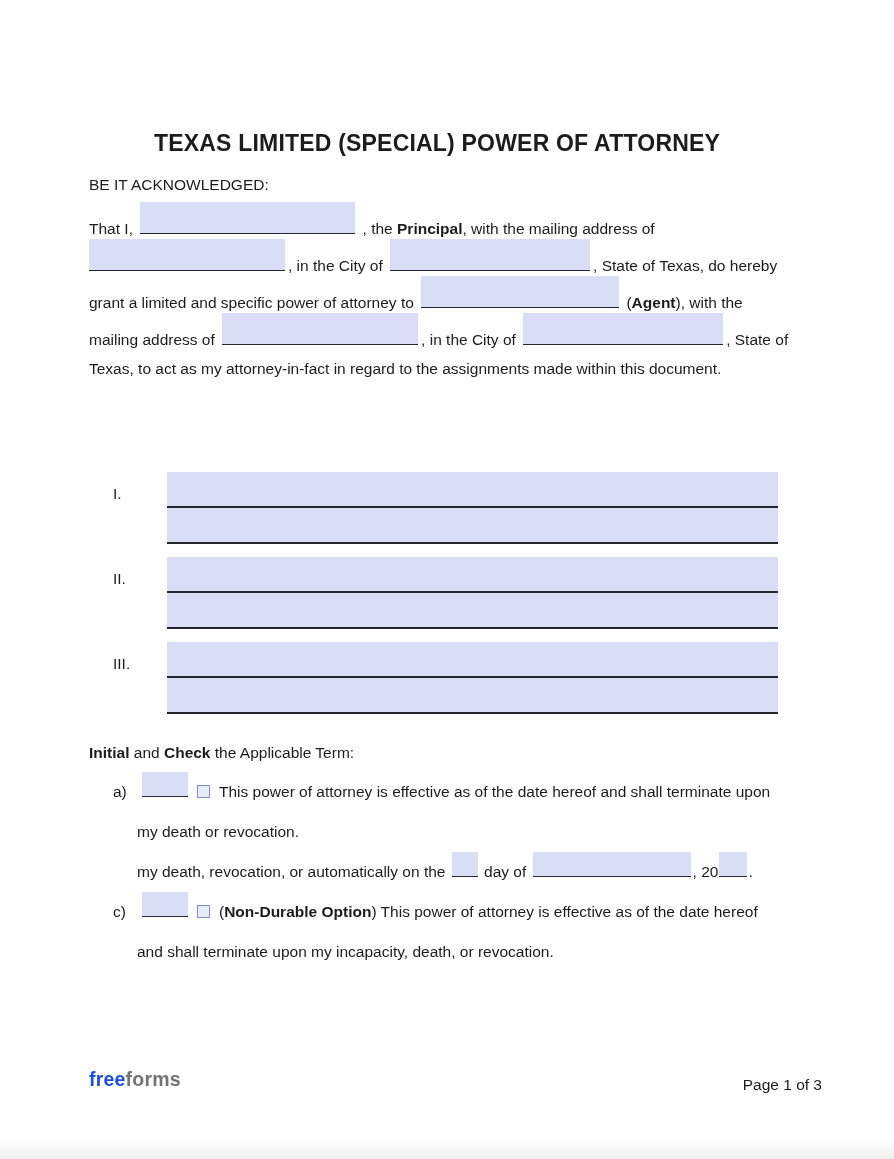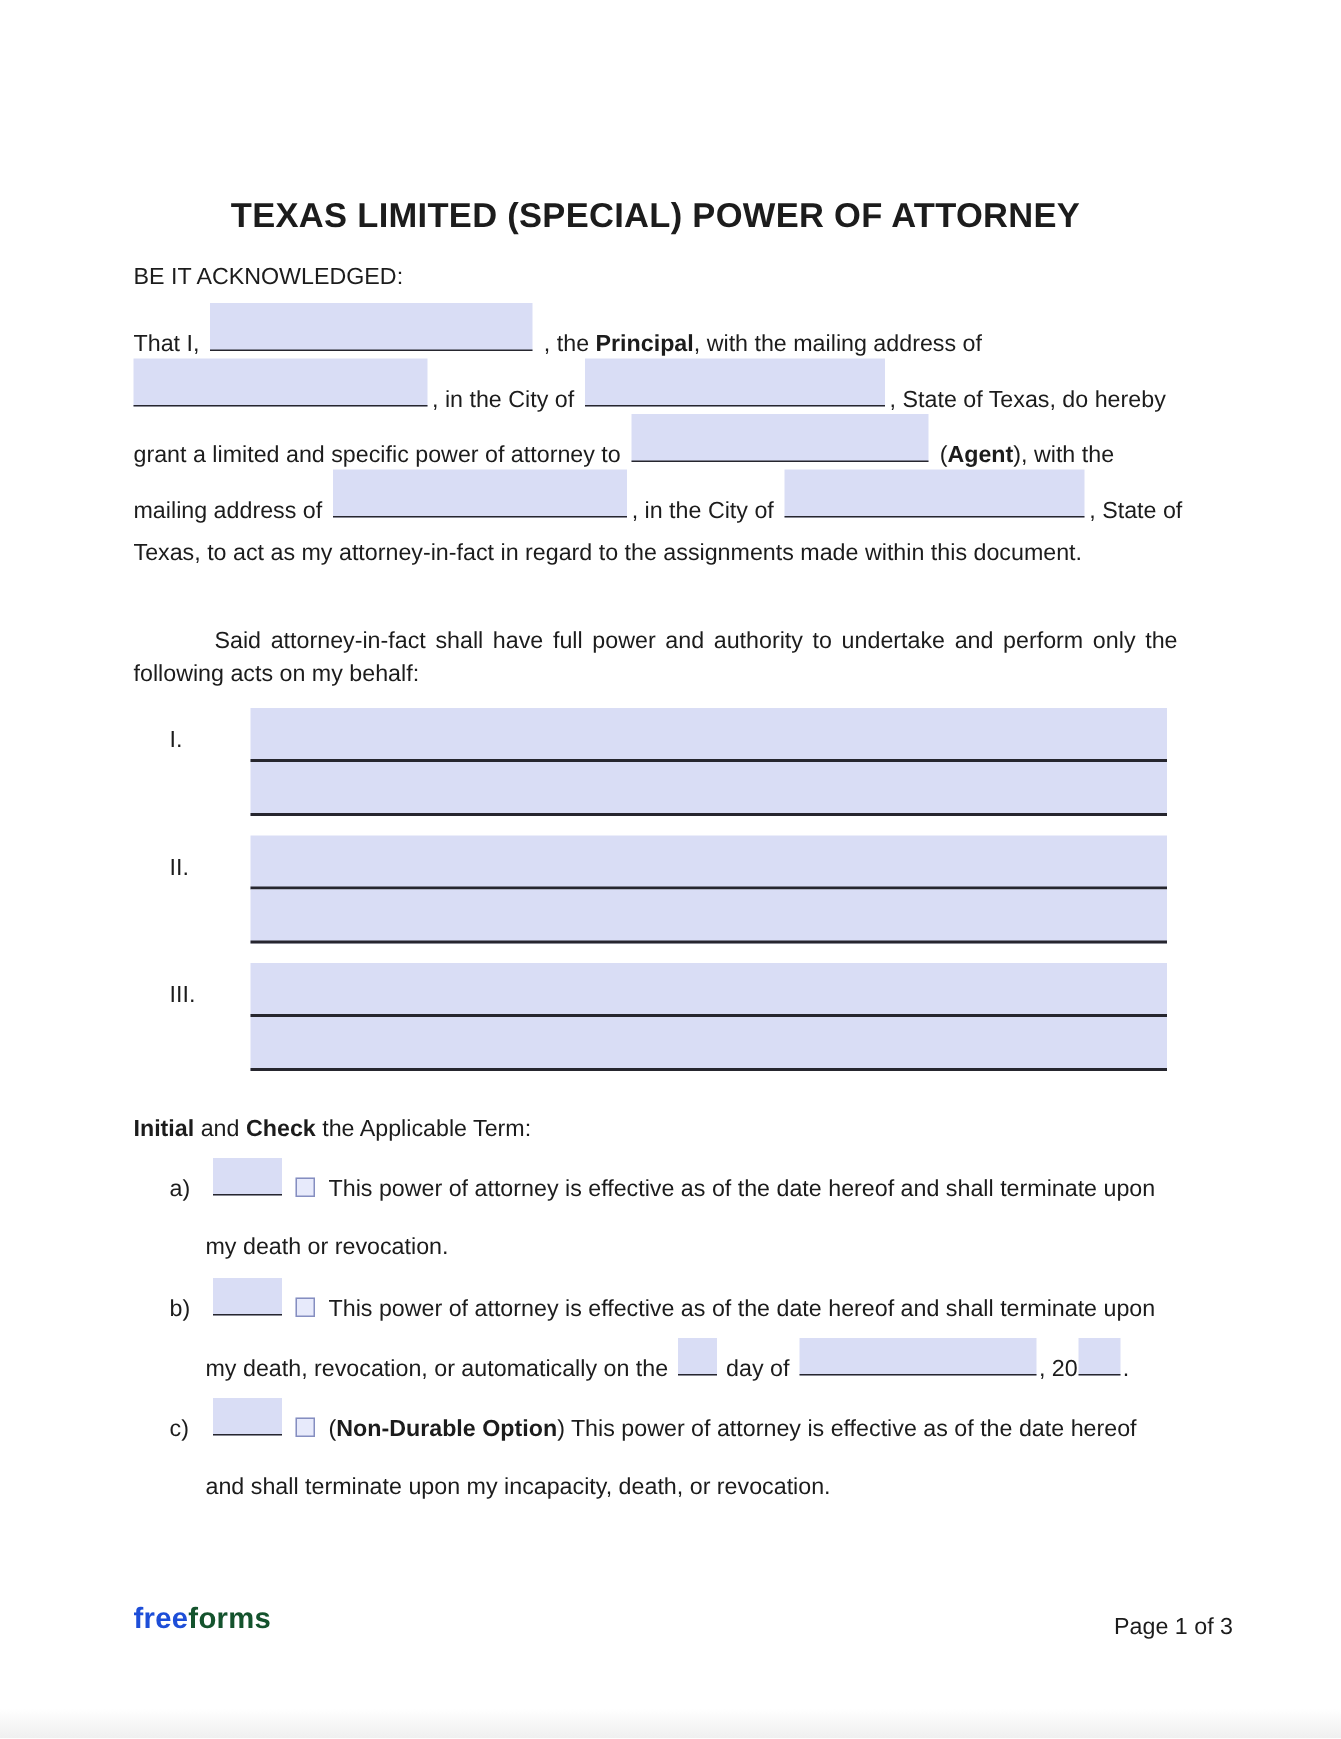--- a/index.html
+++ b/index.html
@@ -42,21 +42,21 @@
     border:1.5px solid var(--cb-border);vertical-align:-1px;margin-right:9px;}
   .tindent{margin-left:48px;}
   .sm-blank{display:inline-block;width:26px;height:24px;background:var(--blue);
     border-bottom:1.5px solid var(--line);vertical-align:baseline;margin:0 2px;}
   .md-blank{display:inline-block;width:158px;height:24px;background:var(--blue);
     border-bottom:1.5px solid var(--line);vertical-align:baseline;margin:0 2px;}
   .yr-blank{display:inline-block;width:28px;height:24px;background:var(--blue);
     border-bottom:1.5px solid var(--line);vertical-align:baseline;margin:0 1px;}
   .logo{position:absolute;left:89px;top:1068px;font-size:19.5px;font-weight:bold;letter-spacing:.2px;}
   .logo .free{color:#1d4ed8;}
-  .logo .forms{color:#14532d;}
+  .logo .forms{color:#737373;}
   .pagenum{position:absolute;right:72px;top:1076px;font-size:15.5px;}
   .bottom-shadow{position:absolute;left:0;right:0;bottom:0;height:20px;
     background:linear-gradient(#ffffff,#efefef);}
   b{font-weight:bold;}
 </style>
 </head>
 <body>
 
 <div class="page">
   <div class="content">
@@ -79,24 +79,20 @@
         <span>grant a limited and specific power of attorney to </span><span class="blank" style="width:198px"></span><span> (</span><b>Agent</b><span>), with the</span>
       </div>
       <div class="pline">
         <span>mailing address of </span><span class="blank" style="width:196px"></span><span>, in the City of </span><span class="blank" style="width:200px"></span><span>, State of</span>
       </div>
       <div class="pline">
         <span>Texas, to act as my attorney-in-fact in regard to the assignments made within this document.</span>
       </div>
     </div>
 
-    <div class="p2">
-      <div class="jline">Said attorney-in-fact shall have full power and authority to undertake and perform only the</div>
-      <div class="nline">following acts on my behalf:</div>
-    </div>
 
     <div class="acts">
       <div class="act">
         <div class="act-label">I.</div>
         <div class="act-line"></div>
         <div class="act-line"></div>
       </div>
       <div class="act">
         <div class="act-label">II.</div>
         <div class="act-line"></div>
@@ -112,23 +108,20 @@
     <div class="terms-head">
       <b>Initial</b><span> and </span><b>Check</b><span> the Applicable Term:</span>
     </div>
 
     <div class="terms">
       <div class="trow">
         <span class="tlabel">a)</span><span class="init-blank"></span><span class="checkbox"></span><span>This power of attorney is effective as of the date hereof and shall terminate upon</span>
       </div>
       <div class="trow tindent">my death or revocation.</div>
 
-      <div class="trow">
-        <span class="tlabel">b)</span><span class="init-blank"></span><span class="checkbox"></span><span>This power of attorney is effective as of the date hereof and shall terminate upon</span>
-      </div>
       <div class="trow tindent">
         <span>my death, revocation, or automatically on the </span><span class="sm-blank"></span><span> day of </span><span class="md-blank"></span><span>, 20</span><span class="yr-blank"></span><span>.</span>
       </div>
 
       <div class="trow">
         <span class="tlabel">c)</span><span class="init-blank"></span><span class="checkbox"></span><span>(</span><b>Non-Durable Option</b><span>) This power of attorney is effective as of the date hereof</span>
       </div>
       <div class="trow tindent">and shall terminate upon my incapacity, death, or revocation.</div>
     </div>
 

